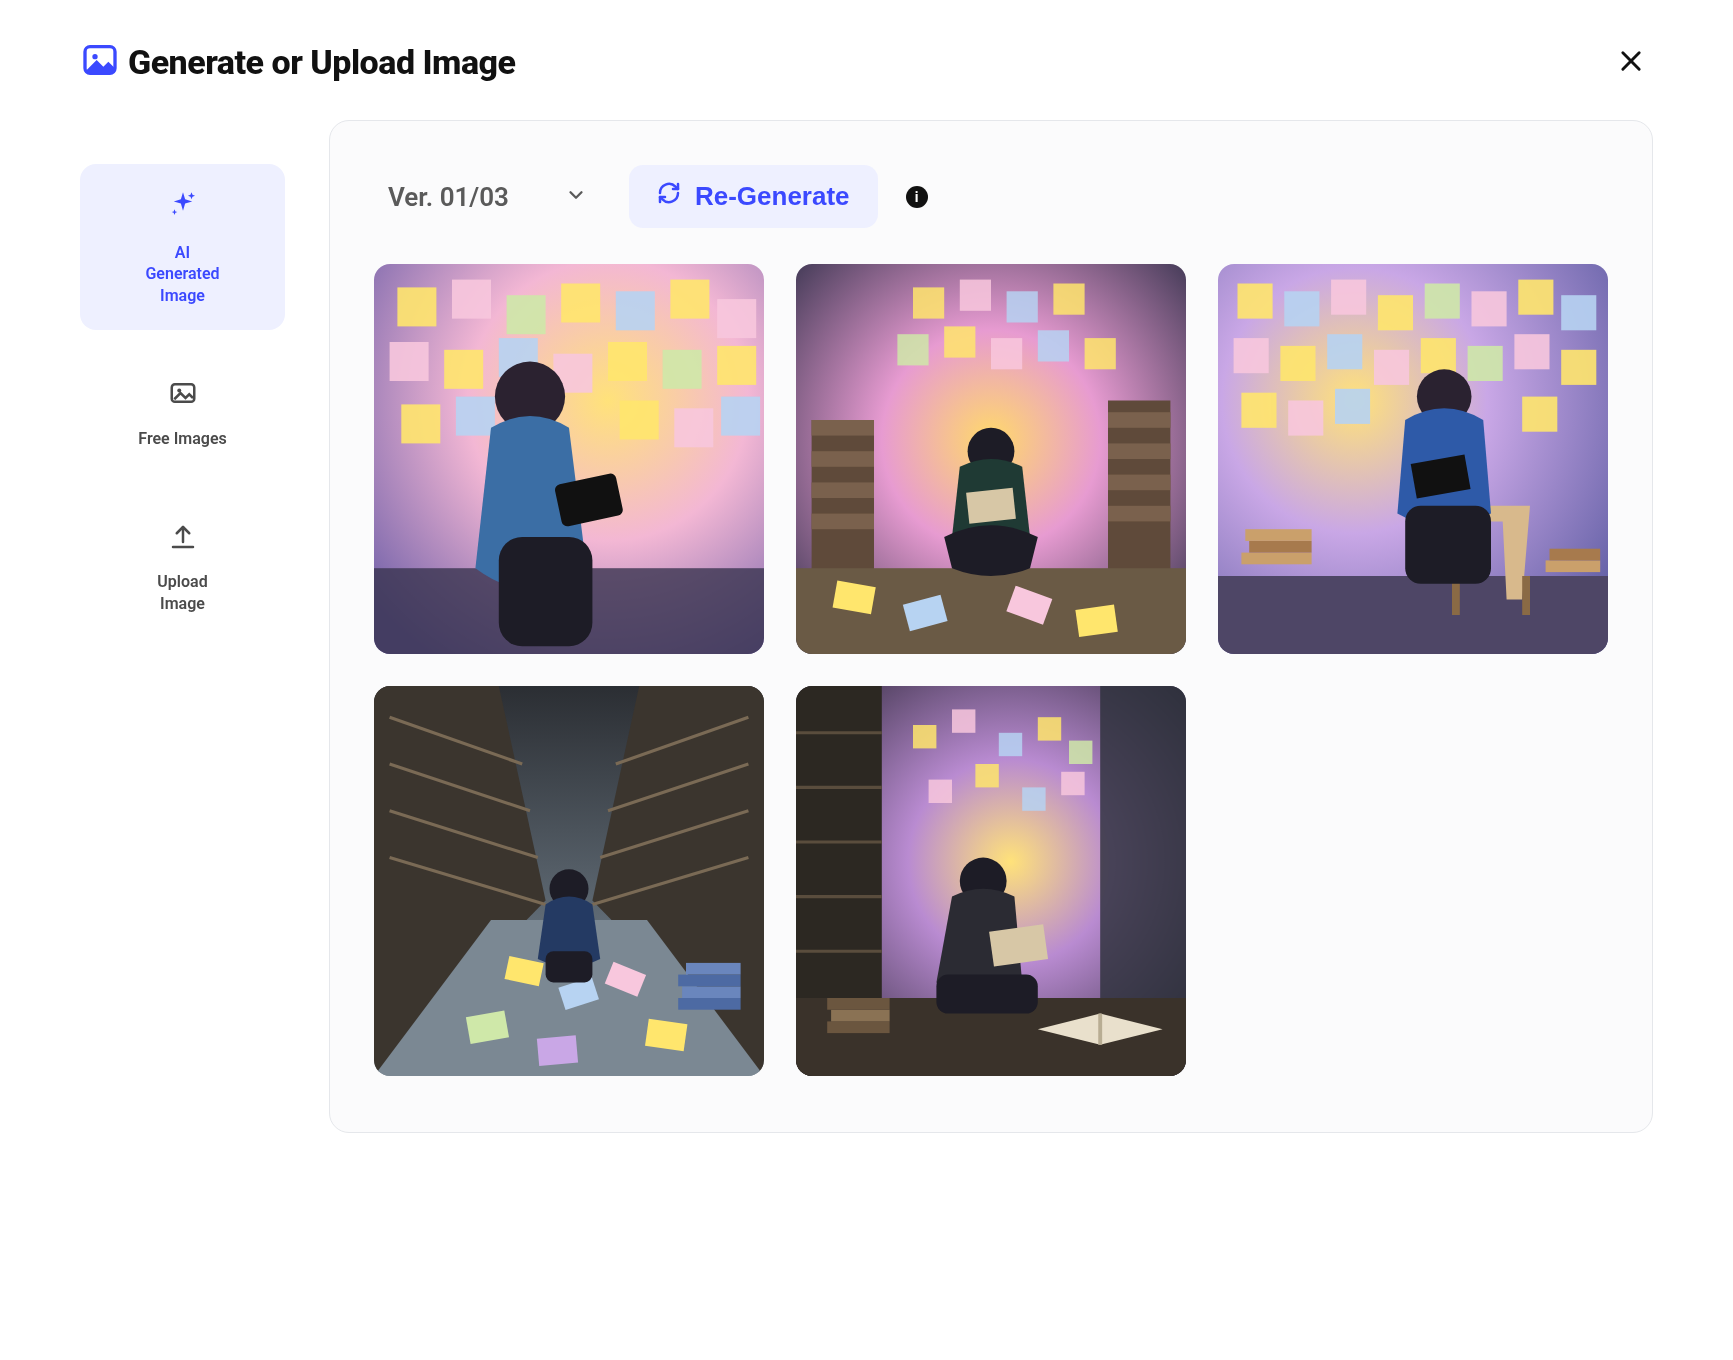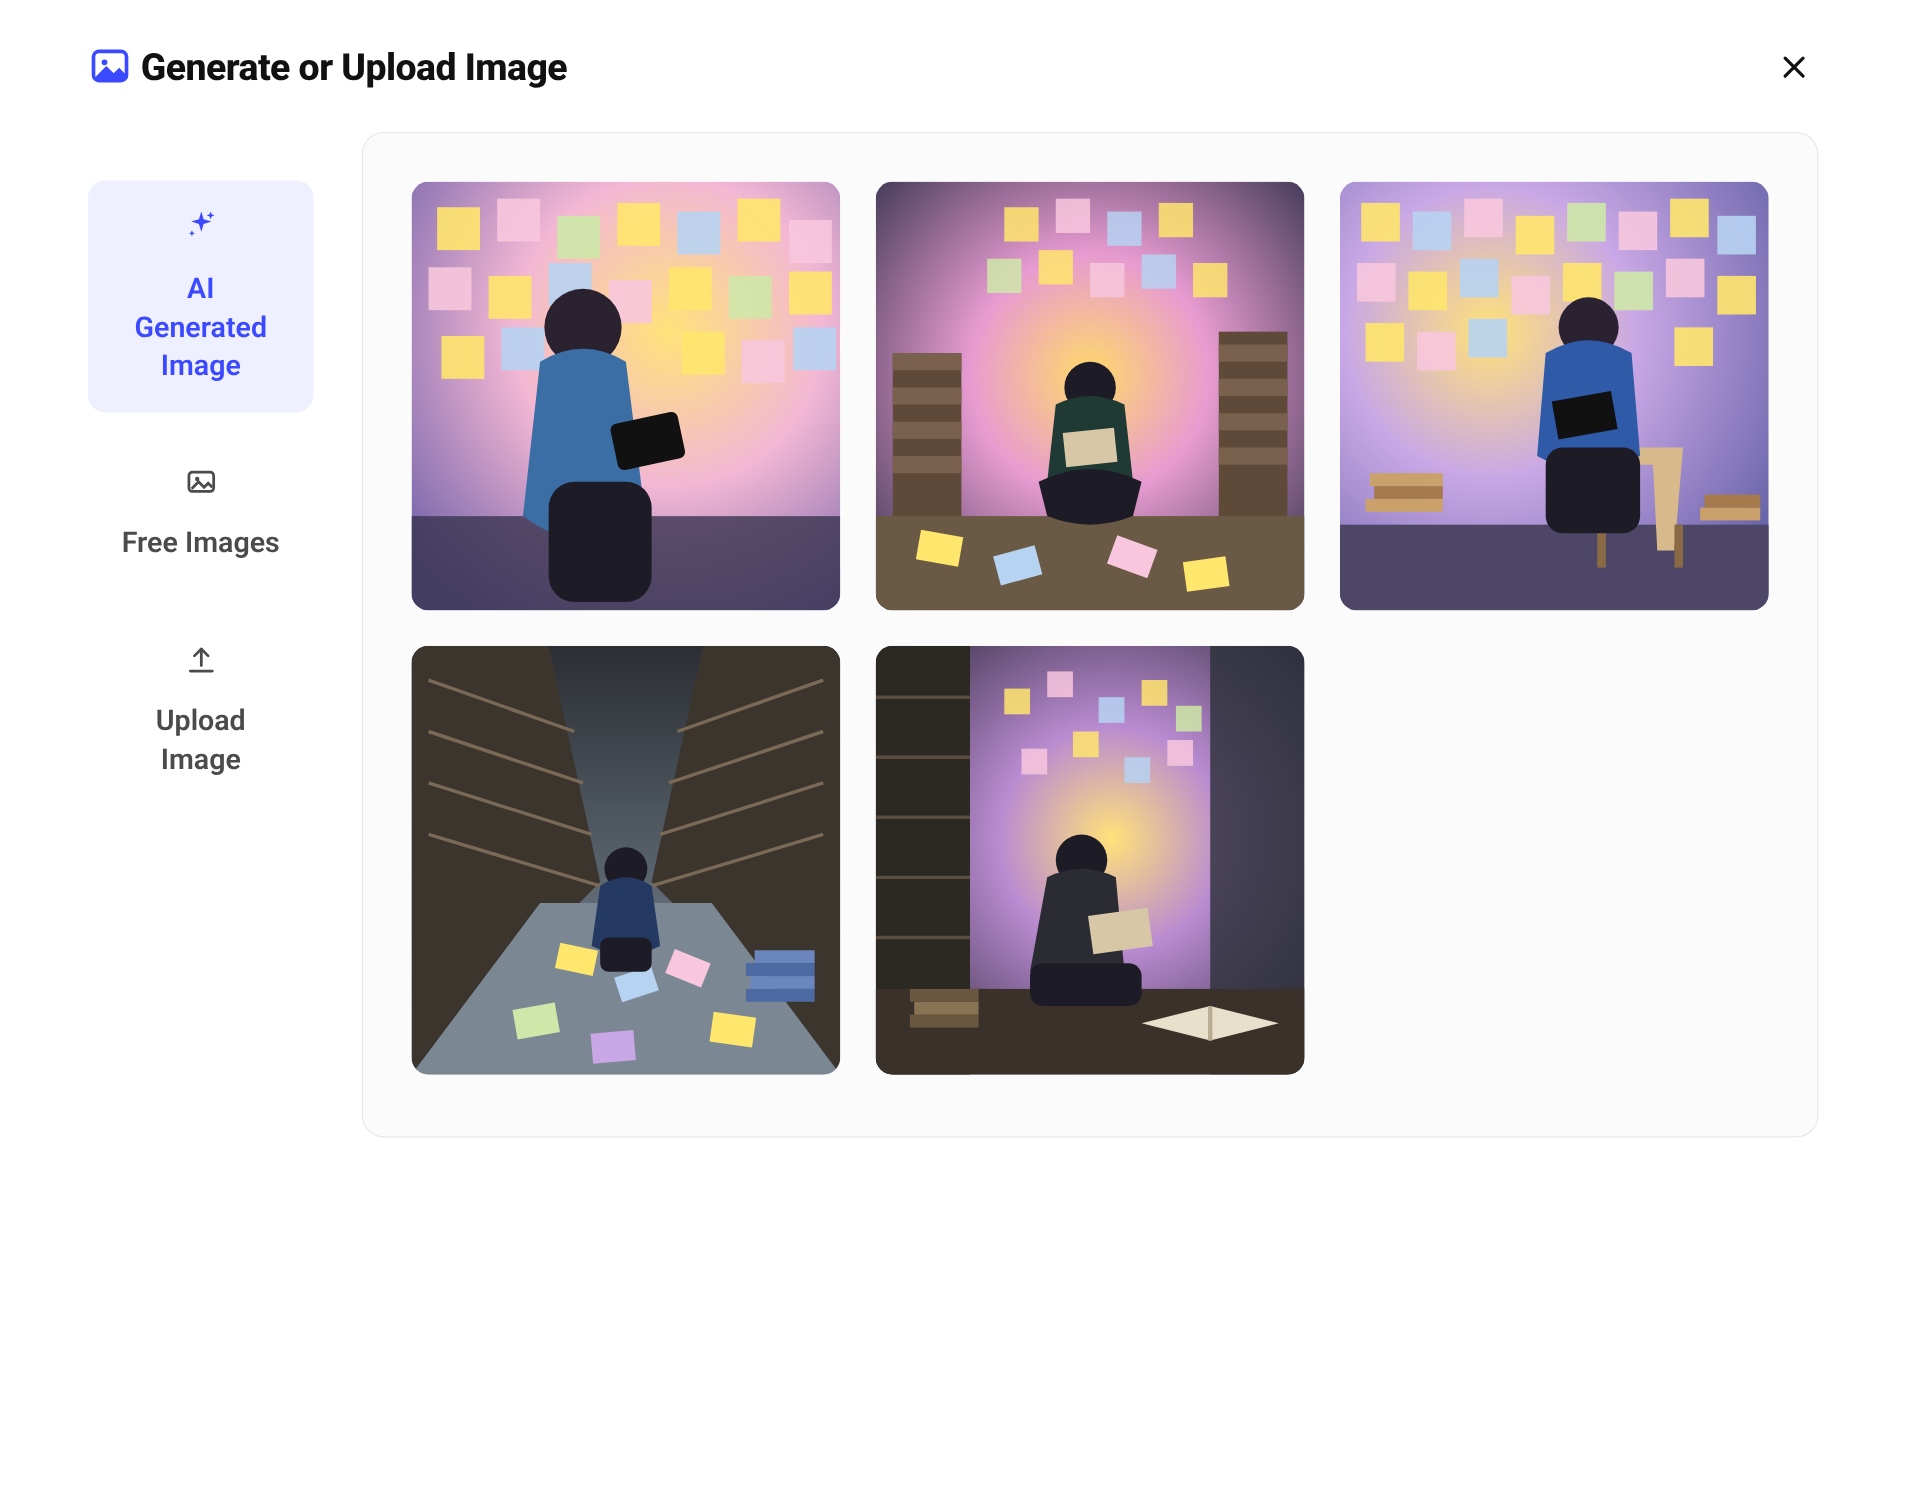--- a/index.html
+++ b/index.html
@@ -50,21 +50,21 @@
     padding-top: 44px;
   }
   .side-item {
     display: flex; flex-direction: column; align-items: center; justify-content: center;
     text-align: center;
     gap: 14px;
     padding: 24px 14px;
     border-radius: 16px;
     cursor: pointer;
     color: var(--muted);
-    font-size: 26px;
+    font-size: 16px;
     font-weight: 600;
     line-height: 1.35;
   }
   .side-item.active {
     background: var(--accent-light);
     color: var(--accent);
   }
   .side-item .label { white-space: pre-line; }
 
   .panel {
@@ -180,20 +180,44 @@
           </svg>
         </span>
         <span class="label">Upload
 Image</span>
       </div>
 
     </nav>
 
     <section class="panel">
 
+      <div class="toolbar">
+        <div class="version">
+          <span>Ver. 01/03</span>
+          <span>
+            <svg width="22" height="22" viewBox="0 0 24 24">
+                <path d="M6 9 L12 15 L18 9" stroke="#5a5a5a" stroke-width="2.5" fill="none" stroke-linecap="round" stroke-linejoin="round"></path>
+              </svg>
+          </span>
+        </div>
+
+        <button class="regen-btn">
+          <span>
+            <svg width="24" height="24" viewBox="0 0 24 24" fill="none" stroke="#3b49ff" stroke-width="2.5" stroke-linecap="round" stroke-linejoin="round">
+              <path d="M3 12a9 9 0 0 1 15.5-6.3L21 8"></path>
+              <path d="M21 3v5h-5"></path>
+              <path d="M21 12a9 9 0 0 1-15.5 6.3L3 16"></path>
+              <path d="M3 21v-5h5"></path>
+            </svg>
+          </span>
+          <span>Re-Generate</span>
+        </button>
+
+        <span class="info-dot">i</span>
+      </div>
 
       <div class="grid">
 
         <div class="card" aria-label="Person with glasses reading a tablet, surrounded by walls covered in pastel sticky notes">
           <svg viewBox="0 0 100 100" preserveAspectRatio="xMidYMid slice">
             <defs>
               <radialGradient id="g1" cx="60%" cy="35%" r="80%">
                 <stop offset="0%" stop-color="#ffe27a"></stop>
                   <stop offset="45%" stop-color="#f3b7d4"></stop>
                   <stop offset="100%" stop-color="#6e5fa8"></stop>

